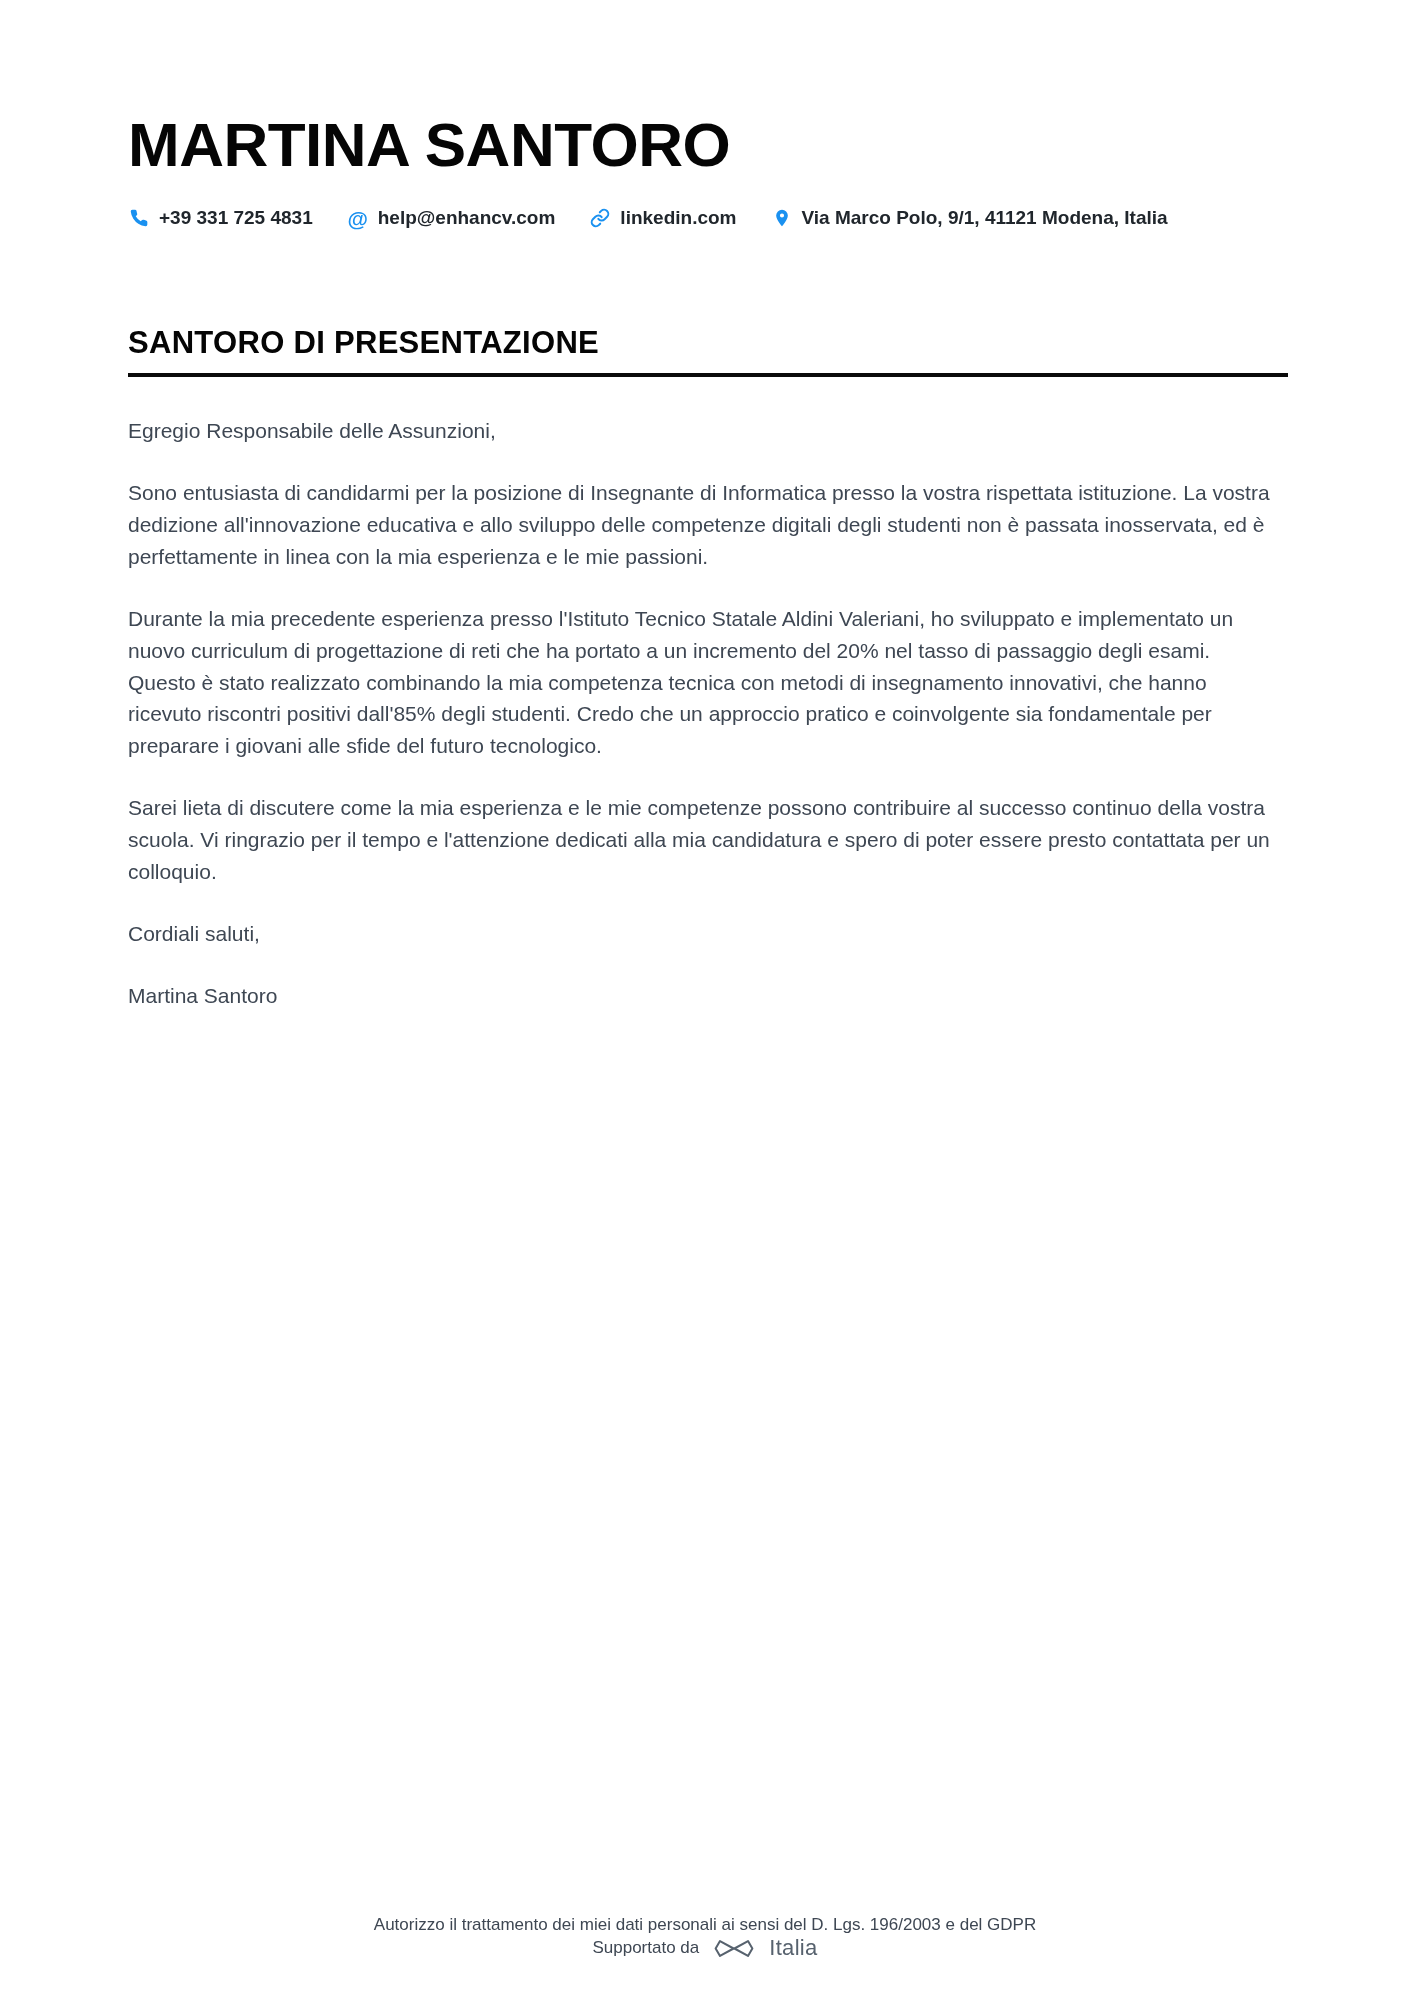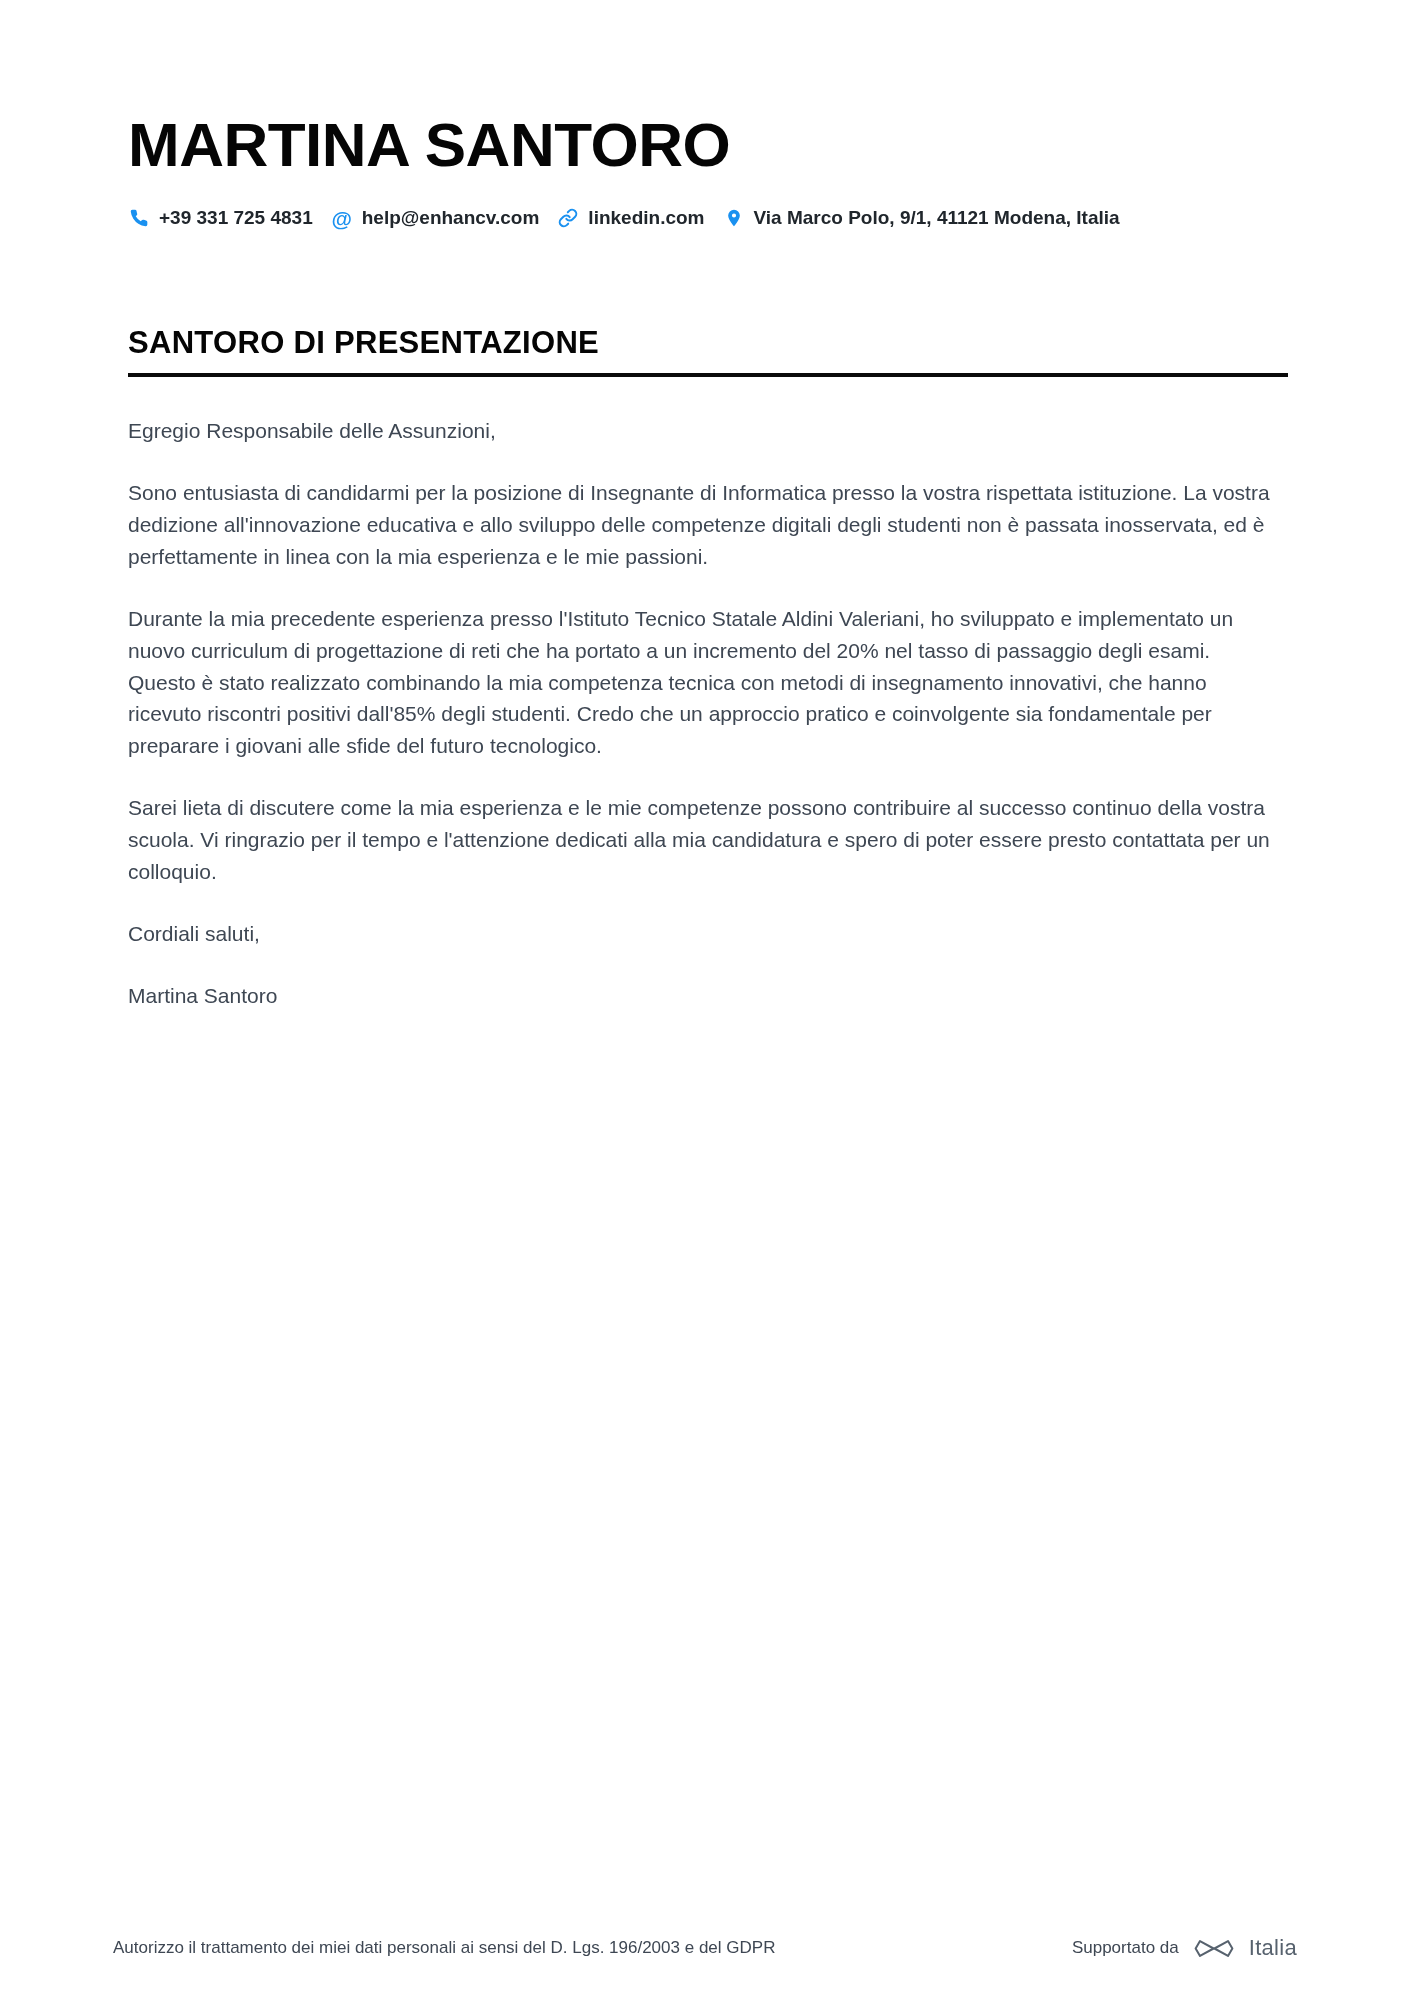--- a/index.html
+++ b/index.html
@@ -32,21 +32,21 @@
     font-size: 28px;
     font-weight: 700;
     color: #1a91f0;
     line-height: 1.2;
   }
   .contact-row {
     margin-top: 30px;
     display: flex;
     align-items: center;
     flex-wrap: wrap;
-    gap: 18px;
+    gap: 34px;
     font-size: 19px;
     font-weight: 700;
     color: #20262c;
   }
   .contact-item {
     display: flex;
     align-items: center;
     gap: 9px;
     cursor: pointer;
   }
@@ -84,20 +84,21 @@
   .letter-body p { margin: 0 0 30px 0; }
   
   .footer {
     position: absolute;
     left: 113px;
     right: 113px;
     bottom: 38px;
     display: flex;
     justify-content: space-between;
     align-items: center;
+    flex-direction: column;
   }
   .footer-left {
     font-size: 17px;
     color: #3e4753;
   }
   .footer-right {
     display: flex;
     align-items: center;
     gap: 14px;
     cursor: pointer;

